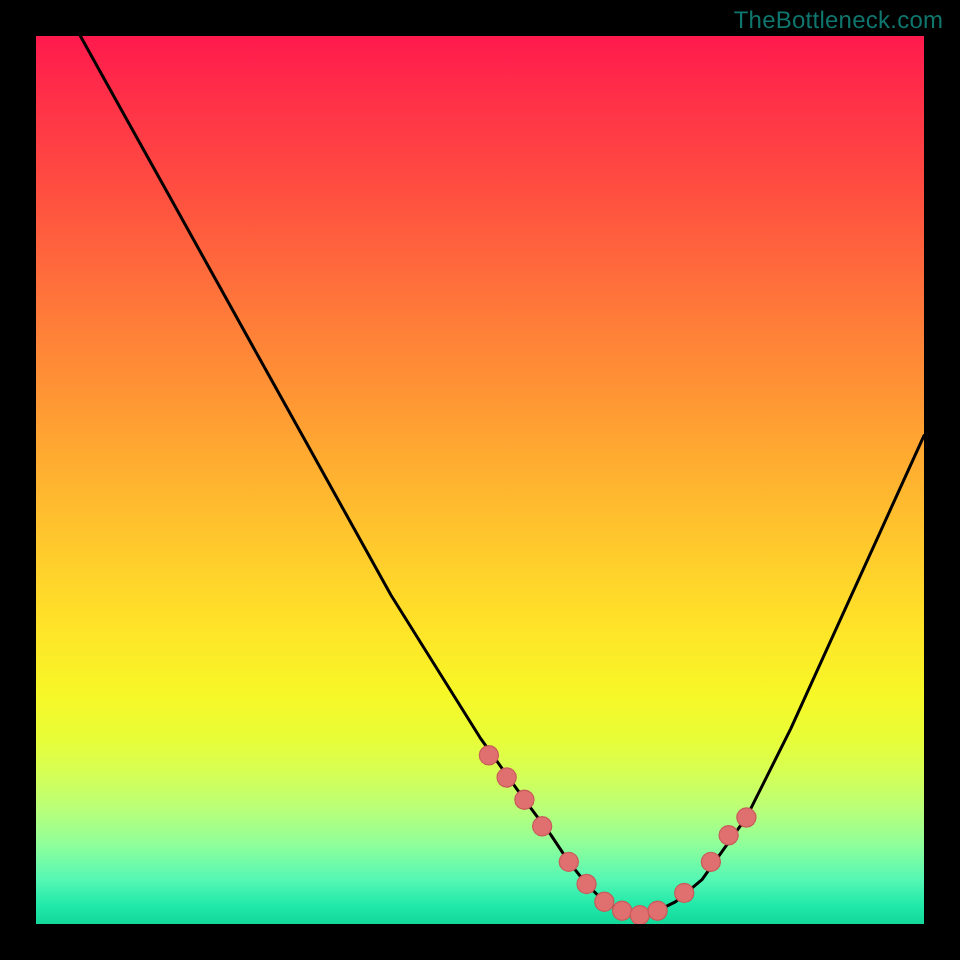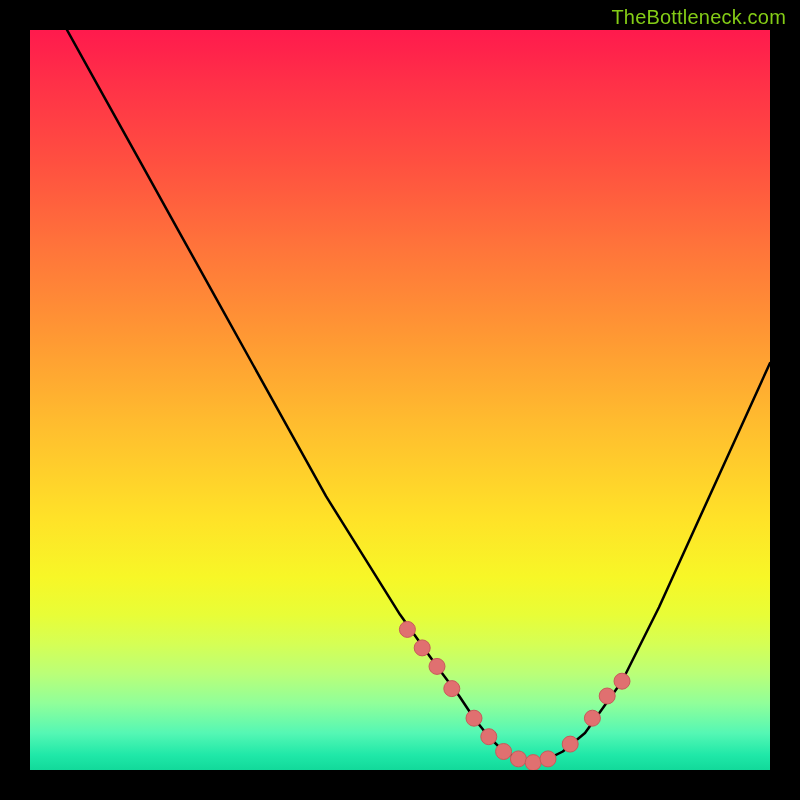--- a/index.html
+++ b/index.html
@@ -40,21 +40,21 @@
       #55f7b4 95%,
       #1fe8a8 98%,
       #12d99a 100%);
   }
   .watermark {
     position: absolute;
     top: 6px;
     right: 14px;
     font-family: Arial, Helvetica, sans-serif;
     font-size: 20px;
-    color: #84cc16;
+    color: #0f766e;
     letter-spacing: 0.2px;
   }
   svg.curve {
     position: absolute;
     left: 0;
     top: 0;
     width: 740px;
     height: 740px;
   }
 </style>

